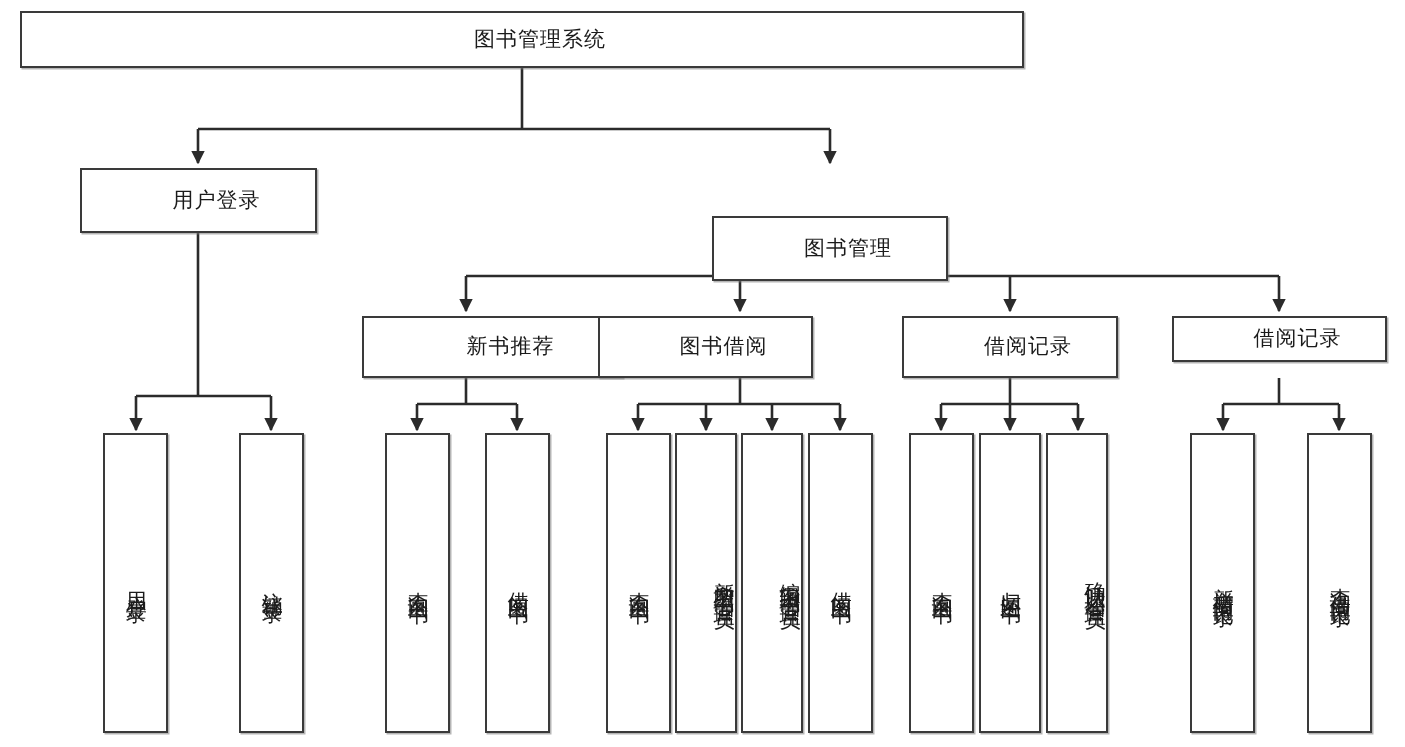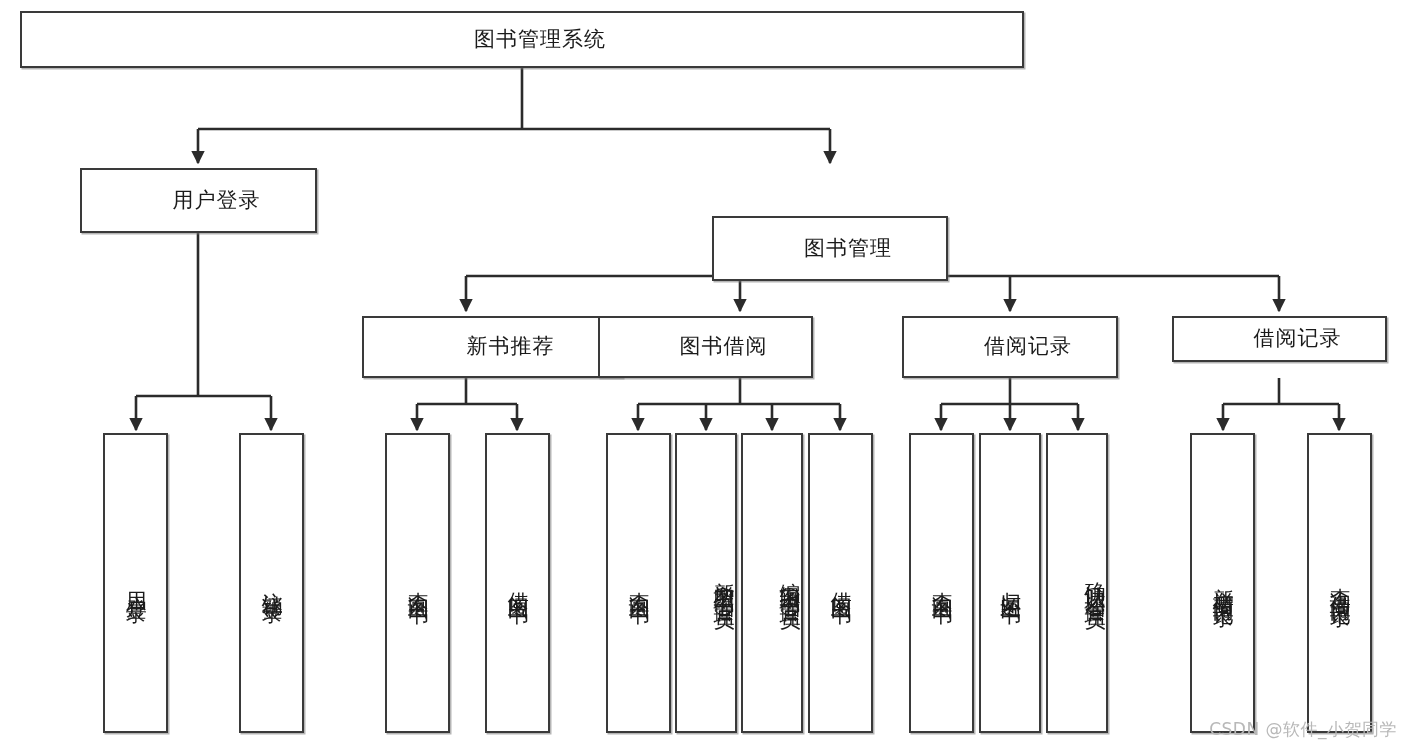--- a/index.html
+++ b/index.html
@@ -143,15 +143,14 @@
   <div class="node v" style="left:741px; top:433px; width:62px; height:300px;">编辑图书（管理员）</div>
   <div class="node v fit" style="left:808px; top:433px; width:65px; height:300px;">借阅图书</div>
 
   <div class="node v fit" style="left:909px; top:433px; width:65px; height:300px;">查询图书</div>
   <div class="node v fit" style="left:979px; top:433px; width:62px; height:300px;">归还图书</div>
   <div class="node v" style="left:1046px; top:433px; width:62px; height:300px;">确认归还（管理员）</div>
 
   <div class="node v fit" style="left:1190px; top:433px; width:65px; height:300px;">新增借阅记录</div>
   <div class="node v fit" style="left:1307px; top:433px; width:65px; height:300px;">查询借阅记录</div>
 
-  <div class="watermark">CSDN @软件_小贺同学</div>
 
 </div>
 
 </body></html>

